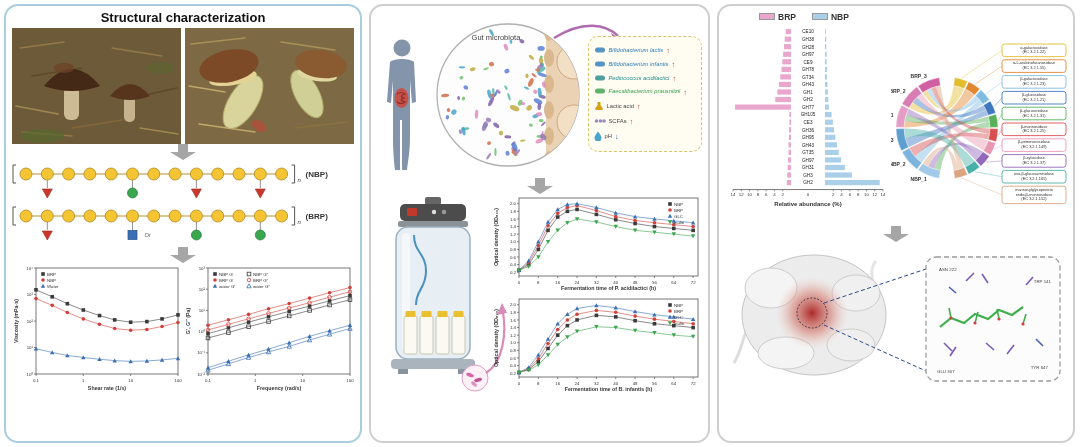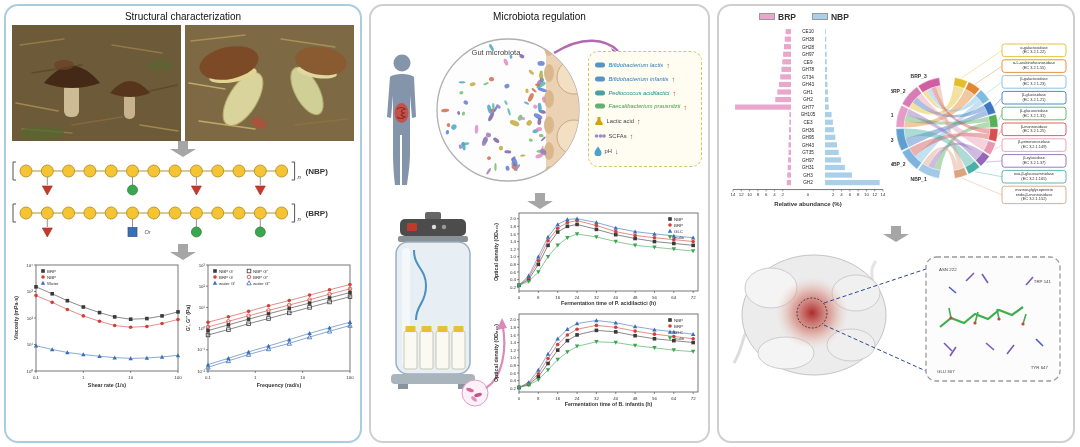--- a/index.html
+++ b/index.html
@@ -2,21 +2,21 @@
 <html><head>
 <meta charset="utf-8">
 <style>
 *{margin:0;padding:0;box-sizing:border-box}
 html,body{width:1080px;height:447px;background:#fff;font-family:"Liberation Sans",sans-serif;overflow:hidden}
 .figure{display:flex;gap:7px;padding:4px;width:1080px;height:447px}
 .panel{background:#fff;border-radius:14px;padding:4px 6px;display:flex;flex-direction:column;align-items:center}
 .p1{flex:0 0 358px;border:2px solid #a9cddf}
 .p2{flex:0 0 341px;border:2px solid #cfcfcf}
 .p3{flex:0 0 358px;border:2px solid #cfcfcf}
-.ptitle{font-size:10px;font-weight:normal;color:#111;margin:1px 0 3px;text-align:center;line-height:1.1}
+.ptitle{font-size:13px;font-weight:bold;color:#111;margin:1px 0 3px;text-align:center;line-height:1.1}
 .arrow-row{display:flex;justify-content:center;margin:0}
 .plots-row{display:flex;gap:2px}
 .gut-wrap{position:relative;width:324px;height:168px}
 .effects-box{position:absolute;right:0;top:26px;width:114px;padding:5px 4px 4px 5px;border:1.6px dashed #d9c36a;border-radius:10px;background:#fffdf2}
 .effect-row{display:flex;align-items:center;gap:3px;margin:4px 0;font-size:5.8px;line-height:1}
 .effect-name{white-space:nowrap}
 .effect-arrow{font-weight:bold;font-size:7.5px}
 .ferment-row{display:flex;gap:2px;align-items:flex-start}
 .od-plots{display:flex;flex-direction:column;gap:4px}
 .deg-legend{display:flex;gap:16px;width:100%;padding-left:34px;align-items:center;margin:1px 0 2px;height:11px}
@@ -320,21 +320,20 @@
           <text x="69" y="11.7" font-size="4.4" text-anchor="start" fill="#333">NBP G″</text>
           <circle cx="65" cy="16" r="1.8" fill="none" stroke="#d04038" stroke-width="0.8"></circle>
           <text x="69" y="17.7" font-size="4.4" text-anchor="start" fill="#333">BRP G″</text>
           <polygon points="65,19.8 62.800000000000004,23.8 67.2,23.8" fill="none" stroke="#3a6fb5" stroke-width="0.8"></polygon>
           <text x="69" y="23.7" font-size="4.4" text-anchor="start" fill="#333">water G″</text>
         </svg>
     </div>
   </section>
 
   <section class="panel p2">
-    <h2 class="ptitle">Microbiota regulation</h2>
 
     <div class="gut-wrap">
       <svg id="gut-svg" width="324" height="168">
         <defs>
             <clipPath id="gutclip">
               <circle cx="130" cy="85" r="71"></circle>
             </clipPath>
           </defs>
         <g>
           <circle cx="24" cy="38" r="8.5" fill="#8494aa"></circle>

